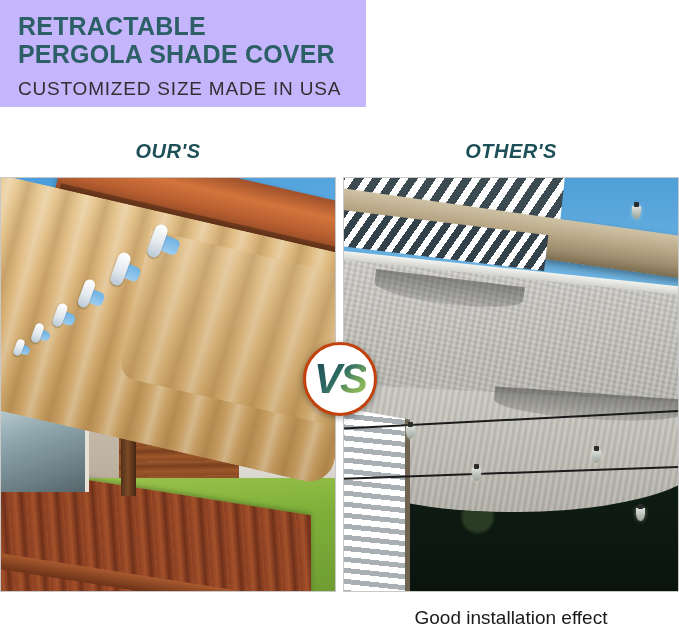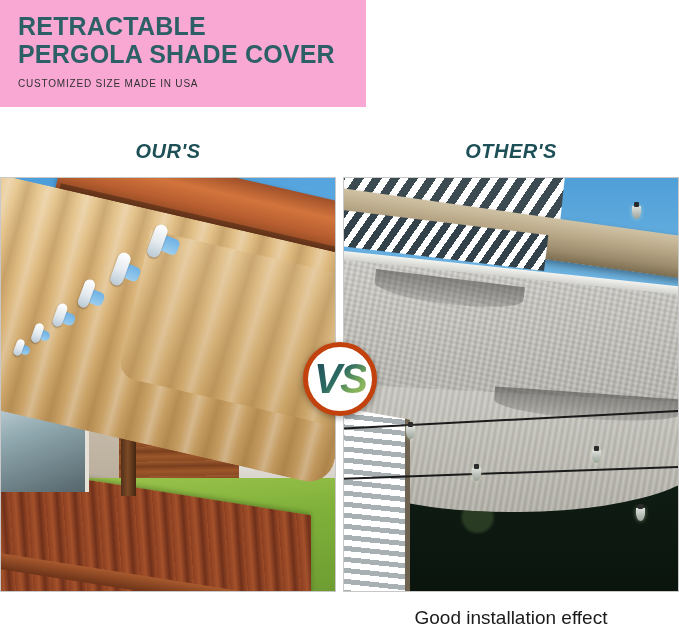--- a/index.html
+++ b/index.html
@@ -8,35 +8,35 @@
     background: #ffffff;
     font-family: "Liberation Sans", sans-serif;
     overflow: hidden;
   }
   .page { position: relative; width: 679px; height: 635px; background:#fff; }
 
   
   .banner {
     position: absolute; left: 0; top: 0;
     width: 366px; height: 107px;
-    background: #f9a8d4;
+    background: #c4b5fd;
     padding: 12px 0 0 18px;
   }
   .banner-title {
     color: #2d5f66;
     font-size: 25px;
     font-weight: bold;
     line-height: 1.13;
     letter-spacing: 0.2px;
     white-space: pre-line;
   }
   .banner-sub {
     margin-top: 9px;
     color: #303030;
-    font-size: 10px;
+    font-size: 19px;
     font-weight: normal;
     letter-spacing: 0.8px;
   }
 
   
   .col-head {
     position: absolute; top: 140px;
     font-size: 20px; font-weight: bold; font-style: italic;
     color: #1d4f57; letter-spacing: 0.5px;
     text-align: center;
@@ -260,21 +260,21 @@
   .R-wall {
     left: -22px; top: 225px; width: 34px; height: 195px;
     background: linear-gradient(90deg,#e9ecee,#c4cacd);
   }
 
   
   .vs-badge {
     position: absolute; left: 303px; top: 342px;
     width: 74px; height: 74px; border-radius: 50%;
     background: #ffffff;
-    border: 5px solid #c2410c;
+    border: 3px solid #c2410c;
     box-shadow: 0 2px 6px rgba(0,0,0,.35);
     display: flex; align-items: center; justify-content: center;
     z-index: 10;
   }
   .vs-text {
     font-size: 42px; font-weight: bold; font-style: italic;
     line-height: 1;
     letter-spacing: -2px;
     background: linear-gradient(135deg,#1f4a58 0%,#2d6b63 45%,#7fae5a 75%,#a8c96b 100%);
     -webkit-background-clip: text;

